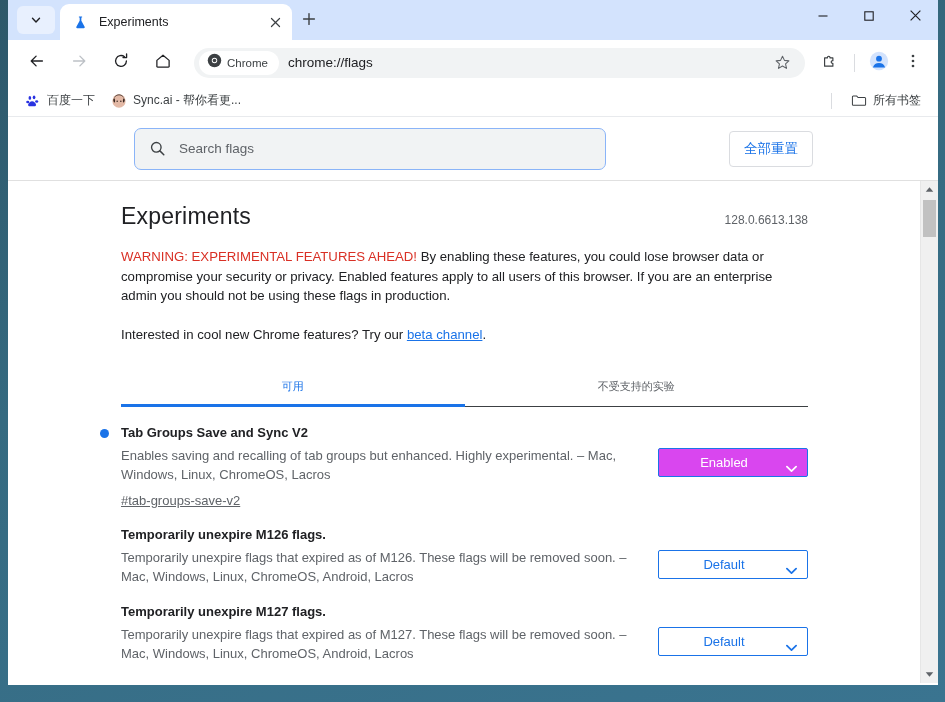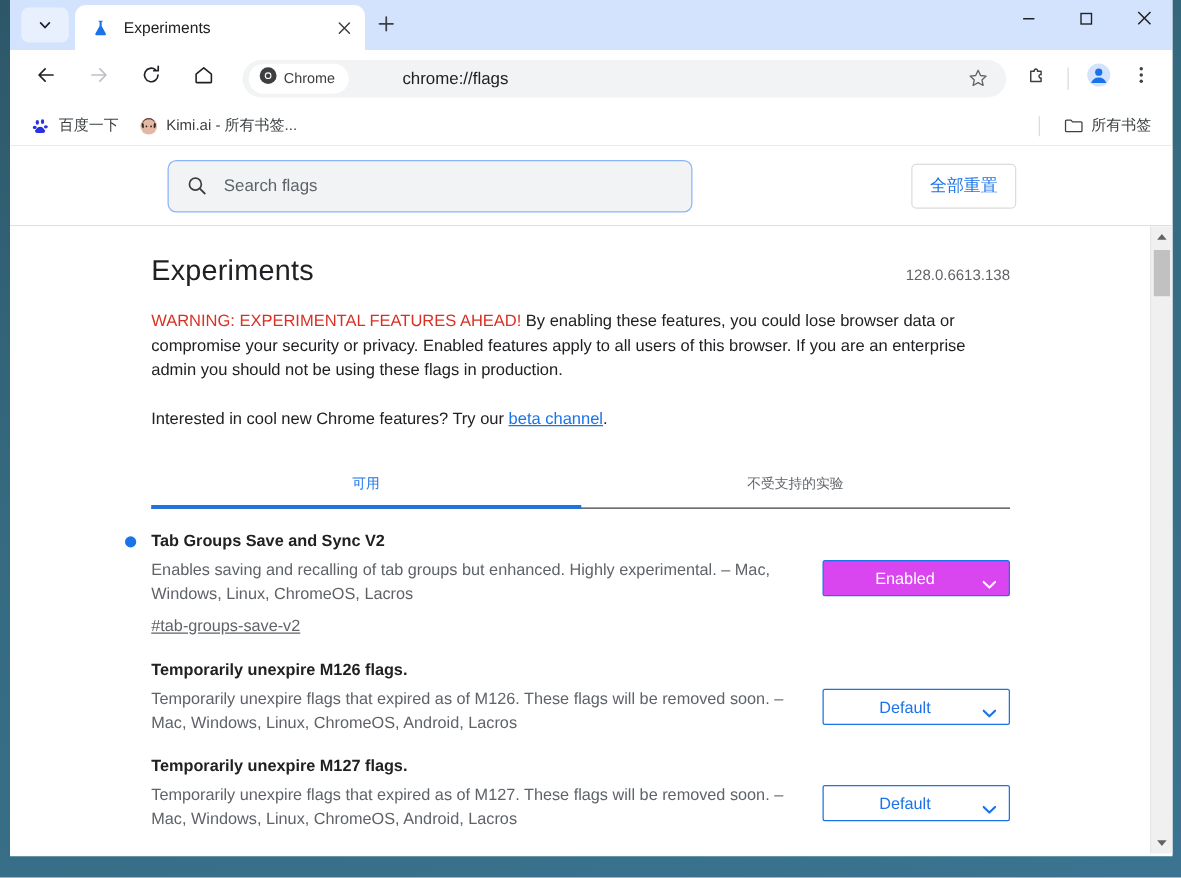--- a/index.html
+++ b/index.html
@@ -164,21 +164,20 @@
     font-size: 11.5px;
     color: #3c4043;
     margin-left: 5px;
   }
   .omnibox-url {
     font-size: 13.5px;
     color: #202124;
     flex: 1;
     white-space: nowrap;
     overflow: hidden;
-    margin-left: 34px;
   }
   .star-btn {
     width: 26px;
     height: 26px;
     display: flex;
     align-items: center;
     justify-content: center;
     border-radius: 50%;
     cursor: pointer;
     flex: 0 0 26px;
@@ -259,21 +258,21 @@
   .flags-header {
     height: 64px;
     background: #ffffff;
     border-bottom: 1px solid #e0e0e0;
     display: flex;
     align-items: center;
     box-sizing: border-box;
   }
   .search-box {
     margin-left: 126px;
-    width: 420px;
+    width: 472px;
     height: 42px;
     background: #f1f3f4;
     border: 1px solid #8ab4f8;
     border-radius: 7px;
     display: flex;
     align-items: center;
     padding: 0 14px;
     box-sizing: border-box;
     cursor: text;
   }
@@ -647,21 +646,21 @@
       <span class="bm-icon">
         <svg width="14" height="14" viewBox="0 0 16 16">
           <circle cx="8" cy="8" r="7.6" fill="#e3b9a6"></circle>
           <path d="M2.4 6.2 a5.7 5.7 0 0 1 11.2 0 c0 -4 -2.6 -5.6 -5.6 -5.6 S2.4 2.2 2.4 6.2 z" fill="#3b2a23"></path>
           <path d="M1.5 6 c.4 -1.2 1.5 -1.3 1.9 .4 .3 1.6 .2 3.5 -.6 3.4 C2 9.7 1.1 7.3 1.5 6 z" fill="#3b2a23"></path>
           <path d="M14.5 6 c-.4 -1.2 -1.5 -1.3 -1.9 .4 -.3 1.6 -.2 3.5 .6 3.4 .8 -.1 1.7 -2.5 1.3 -3.8 z" fill="#3b2a23"></path>
           <circle cx="5.9" cy="8.2" r=".8" fill="#2a1d18"></circle>
           <circle cx="10.1" cy="8.2" r=".8" fill="#2a1d18"></circle>
         </svg>
       </span>
-      <span class="bm-label">Kimi.ai - 所有书签...</span>
+      <span class="bm-label">Sync.ai - 帮你看更...</span>
     </div>
 
     <div class="bm-right">
       <div class="bm-vsep"></div>
       <div class="bm-item">
         <span class="bm-icon">
           <svg width="16" height="16" viewBox="0 0 18 18">
               <path d="M1.6 4.4 a.9 .9 0 0 1 .9 -.9 h4 l1.4 1.6 h7.6 a.9 .9 0 0 1 .9 .9 v7 a.9 .9 0 0 1 -.9 .9 H2.5 a.9 .9 0 0 1 -.9 -.9 z" stroke="#3c4043" stroke-width="1.15" fill="none" stroke-linejoin="round"></path>
             </svg>
         </span>

